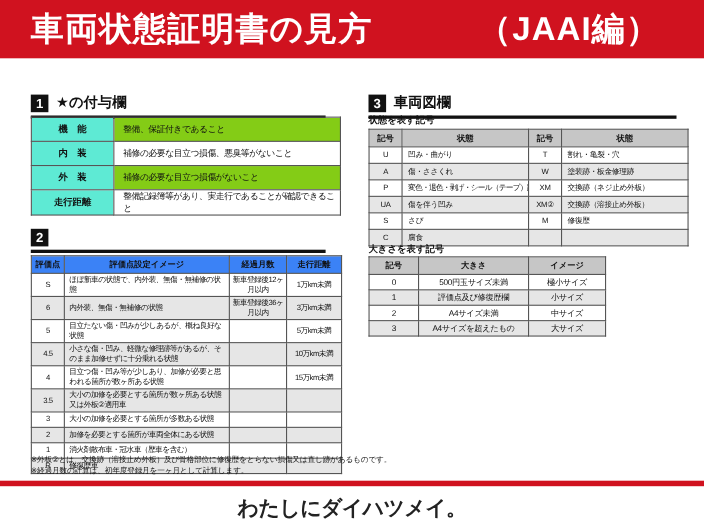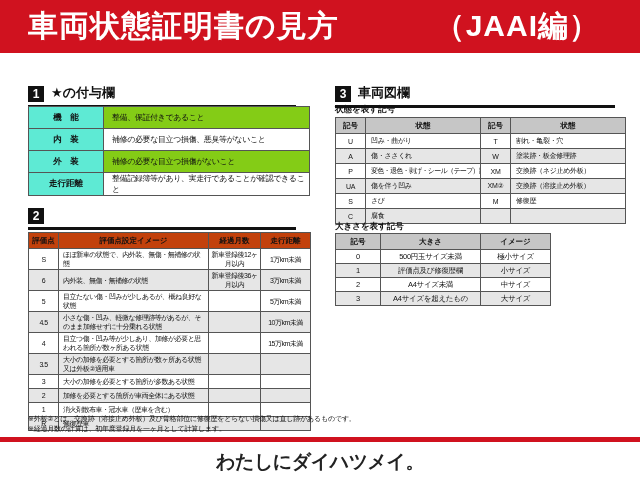--- a/index.html
+++ b/index.html
@@ -21,21 +21,21 @@
   
   table{position:absolute;border-collapse:collapse;table-layout:fixed;}
   th,td{border:1px solid #555;overflow:hidden;}
   .t1{top:106px;left:28px;width:282px;}
   .t1 tr{height:22px;}
   .t1 th{width:72px;background:#5eead4;font-size:8.5px;font-weight:bold;text-align:center;}
   .t1 td{font-size:8px;letter-spacing:-0.4px;padding:0 4px 0 8px;}
   .t1 tr.alt td{background:#84cc16;}
   .t2{top:232px;left:28px;width:282px;}
   .t2 tr{height:14px;}
-  .t2 th{background:#c2410c;font-size:7.5px;font-weight:bold;height:13px;text-align:center;}
+  .t2 th{background:#3b82f6;font-size:7.5px;font-weight:bold;height:13px;text-align:center;}
   .t2 td{font-size:7px;letter-spacing:-0.5px;line-height:9px;}
   .t2 td.c{text-align:center;}
   .t2 td.desc{padding:1px 2px 1px 4px;}
   .t2 tr.alt td{background:#e6e6e6;}
   .t2 col.c1{width:30px;} .t2 col.c2{width:150px;} .t2 col.c3{width:52px;} .t2 col.c4{width:50px;}
   .tbl-label{position:absolute;font-size:8.5px;font-weight:bold;text-align:right;}
   #lbl-state{top:104px;left:335px;}
   #lbl-size{top:221px;left:335px;}
   .t3{top:117px;left:335px;width:290px;}
   .t3 tr{height:15px;}

